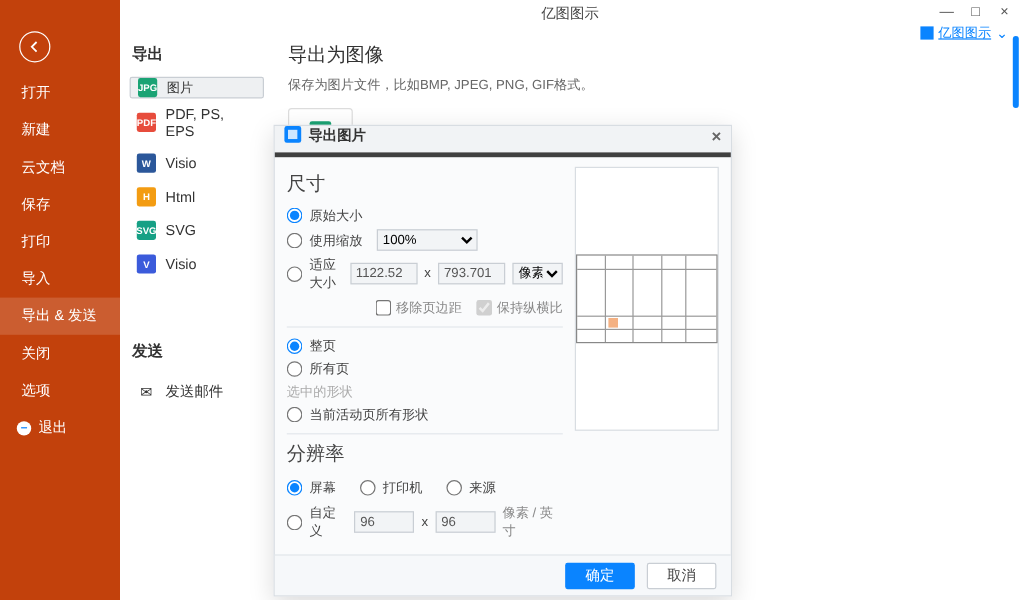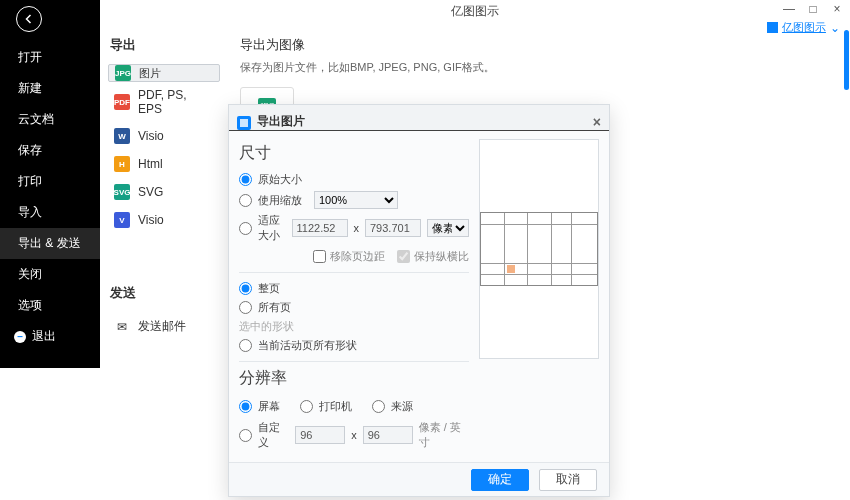--- a/index.html
+++ b/index.html
@@ -1,43 +1,43 @@
 <!DOCTYPE html>
 <html><head>
 <meta charset="utf-8">
 <style>
   * { box-sizing: border-box; }
   body { margin:0; font-family: "Microsoft YaHei", Arial, sans-serif; font-size:12px; color:#333; background:#fff; width:850px; height:500px; overflow:hidden; position:relative; }
-  .sidebar { position:absolute; left:0; top:0; width:100px; height:368px; background:#000000; color:#fff; padding-top:2px; }
+  .sidebar { position:absolute; left:0; top:0; width:100px; height:500px; background:#c2410c; color:#fff; padding-top:22px; }
   .back-btn { width:26px; height:26px; border:1.5px solid #fff; border-radius:50%; margin:4px 0 10px 16px; display:flex; align-items:center; justify-content:center; cursor:pointer; }
   .back-btn svg { fill:#fff; }
   .side-item { padding:7px 0 7px 18px; font-size:12px; cursor:pointer; }
   .side-item.selected { background:rgba(255,255,255,0.15); }
   .side-logout { display:flex; align-items:center; gap:6px; padding:7px 0 7px 14px; }
   .side-logout .circ { width:12px; height:12px; border-radius:50%; background:#fff; display:inline-flex; align-items:center; justify-content:center; color:#0a84ff; font-size:10px; font-weight:bold; line-height:1; }
   .titlebar { position:absolute; left:100px; right:0; top:0; height:22px; display:flex; align-items:center; }
   .title-center { position:absolute; left:50%; transform:translateX(-50%); font-size:12px; color:#444; }
   .title-right { position:absolute; right:6px; top:2px; display:flex; align-items:center; gap:10px; font-size:12px; }
   .win-btn { width:14px; text-align:center; cursor:pointer; color:#555; }
   .help-row { position:absolute; right:10px; top:20px; display:flex; align-items:center; gap:4px; }
   .help-sq { width:11px; height:11px; background:#0a84ff; }
   .help-link { color:#0a84ff; text-decoration:underline; font-size:11px;}
   .help-arrow { color:#0a84ff; }
   .panel-left { position:absolute; left:108px; top:32px; width:112px; }
   .panel-head { font-size:13px; font-weight:bold; margin:4px 0 10px 2px; }
   .fmt-item { display:flex; align-items:center; gap:8px; padding:6px 6px; border-radius:2px; cursor:pointer; }
   .fmt-item.sel { background:#eef0f2; }
   .fmt-icon { width:16px; height:16px; border-radius:2px; display:flex; align-items:center; justify-content:center; color:#fff; font-size:8px; font-weight:bold; }
   .panel-right { position:absolute; left:240px; top:32px; right:10px; }
-  .r-head { font-size:13px; margin:4px 0 6px 0; }
+  .r-head { font-size:16px; margin:4px 0 6px 0; }
   .r-desc { font-size:11px; color:#666; margin:6px 0 12px 0; }
   .jpg-box { width:54px; height:36px; border:1px solid #ddd; border-radius:3px; display:flex; align-items:center; justify-content:center; }
   .jpg-chip { width:18px; height:14px; background:#1aa374; border-radius:2px; color:#fff; font-size:8px; display:flex; align-items:center; justify-content:center; }
   .modal-mask { position:absolute; left:228px; top:104px; width:382px; background:#fafbfc; border:1px solid #d8dde2; box-shadow:0 6px 20px rgba(0,0,0,0.15); }
-  .modal-head { height:26px; background:#f1f3f5; border-bottom:1px solid #404040; display:flex; align-items:flex-end; padding:0 8px; font-weight:bold; font-size:12px; }
+  .modal-head { height:26px; background:#f1f3f5; border-bottom:4px solid #404040; display:flex; align-items:flex-start; padding:0 8px; font-weight:bold; font-size:12px; }
   .modal-head .micon { width:14px; height:14px; background:#0a84ff; border-radius:2px; margin-right:6px; display:flex; align-items:center; justify-content:center; }
   .modal-head .mclose { margin-left:auto; cursor:pointer; color:#666; font-size:14px; }
   .modal-body { display:flex; padding:8px 10px 10px 10px; gap:10px; }
   .form-col { width:232px; }
   .sect-title { font-size:16px; margin:4px 0 6px 0; color:#444; }
   .radio-row { display:flex; align-items:center; gap:6px; font-size:11px; color:#444; padding:2px 0; }
   .radio-row input[type=radio] { margin:0; accent-color:#0a84ff; }
   .radio-row.dis { color:#aaa; }
   .txt { height:18px; border:1px solid #c9ced4; background:#f2f4f6; font-size:11px; padding:0 4px; color:#555; }
   .sel { height:18px; border:1px solid #c9ced4; background:#f2f4f6; font-size:11px; }

